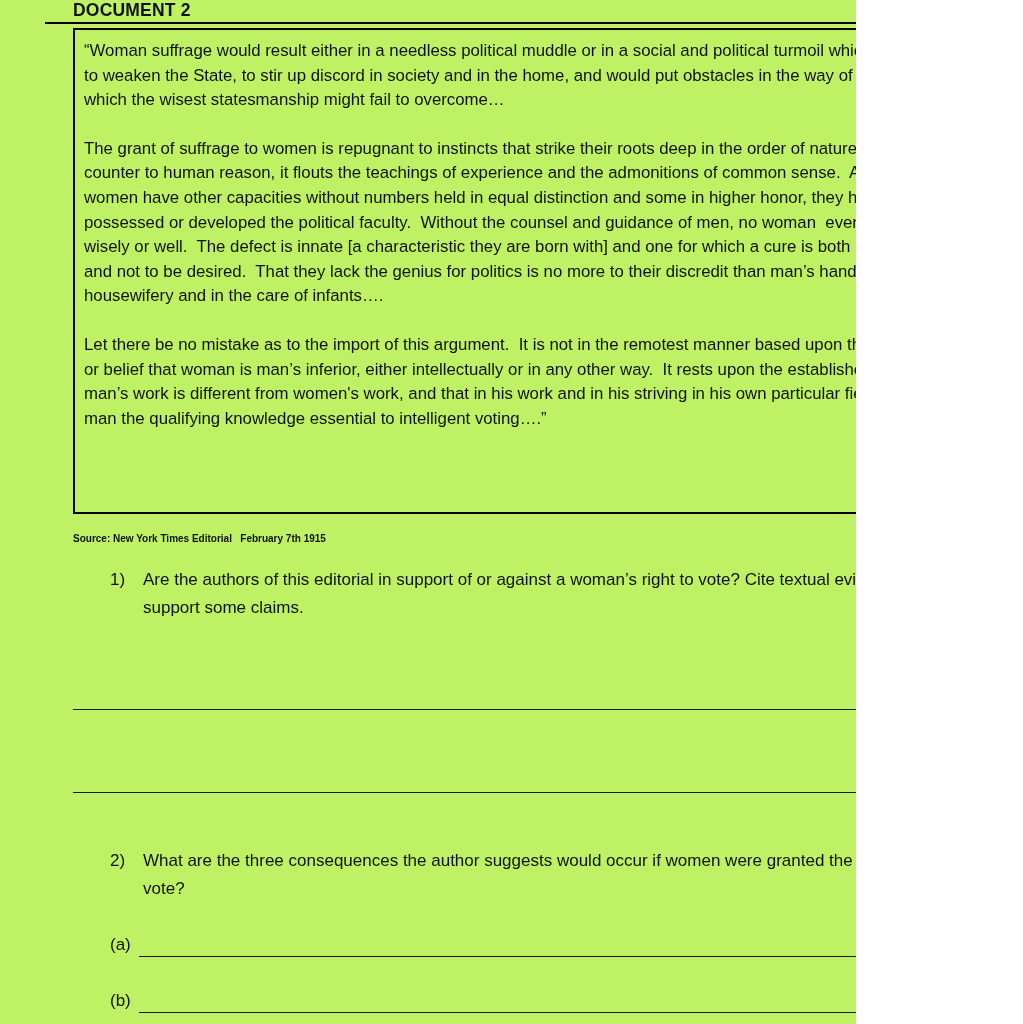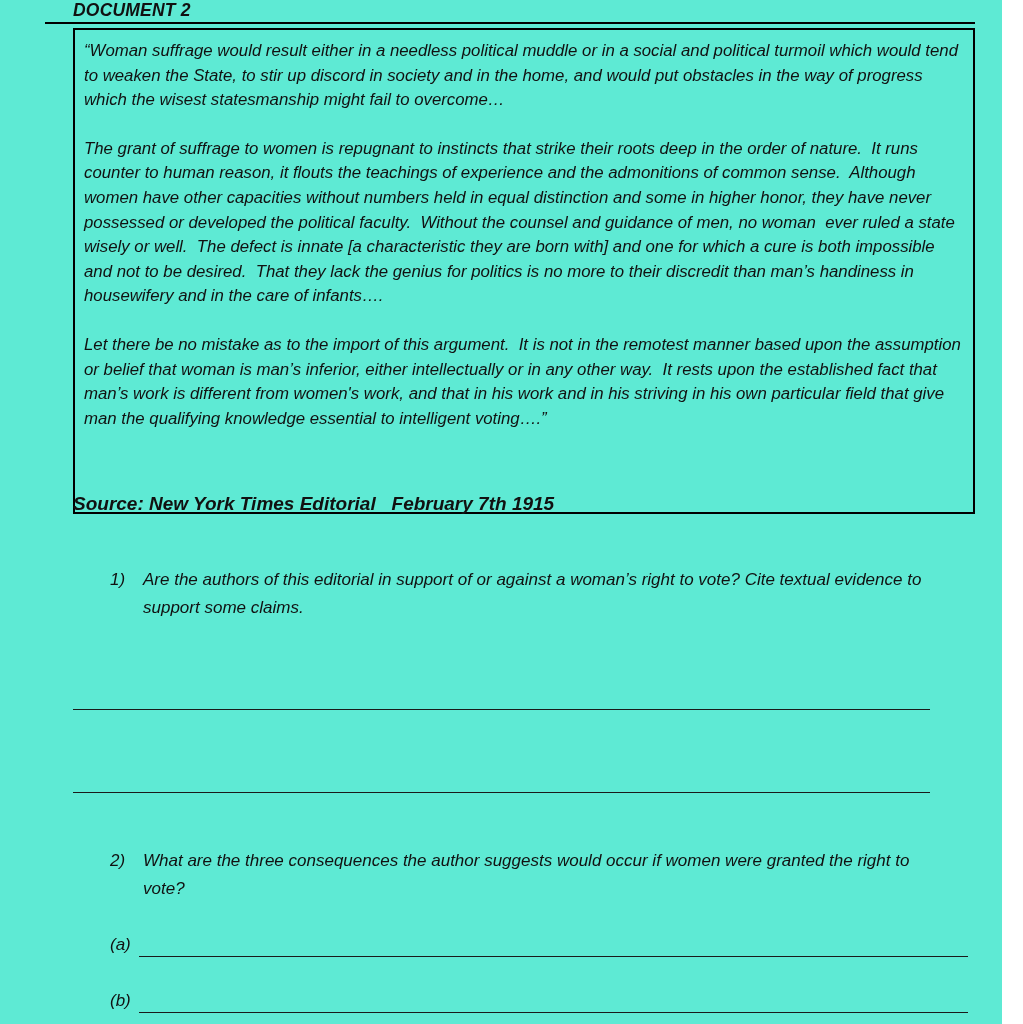--- a/index.html
+++ b/index.html
@@ -7,25 +7,24 @@
     margin: 0;
     padding: 0;
     background: #ffffff;
     width: 1023px;
     height: 1024px;
     font-family: "Liberation Sans", sans-serif;
     color: #111111;
   }
   .page {
     position: relative;
-    width: 1002px;
+    width: 856px;
     height: 1024px;
-    background: #5eead4;
+    background: #bef264;
     overflow: hidden;
-    font-style: italic;
   }
   .doc-heading {
     position: absolute;
     left: 73px;
     top: 0px;
     font-size: 17.5px;
     font-weight: bold;
     letter-spacing: 0.2px;
     margin: 0;
   }
@@ -50,22 +49,22 @@
   .quote-box p {
     margin: 0 0 24px 0;
     font-size: 16.8px;
     line-height: 24.6px;
     white-space: pre-wrap;
   }
   .quote-box p:last-child { margin-bottom: 11px; }
   .source-line {
     position: absolute;
     left: 73px;
-    top: 493px;
-    font-size: 19px;
+    top: 533px;
+    font-size: 10px;
     font-weight: bold;
     white-space: pre-wrap;
   }
   .question {
     position: absolute;
     left: 110px;
     display: flex;
     align-items: flex-start;
     font-size: 17px;
     line-height: 28px;

